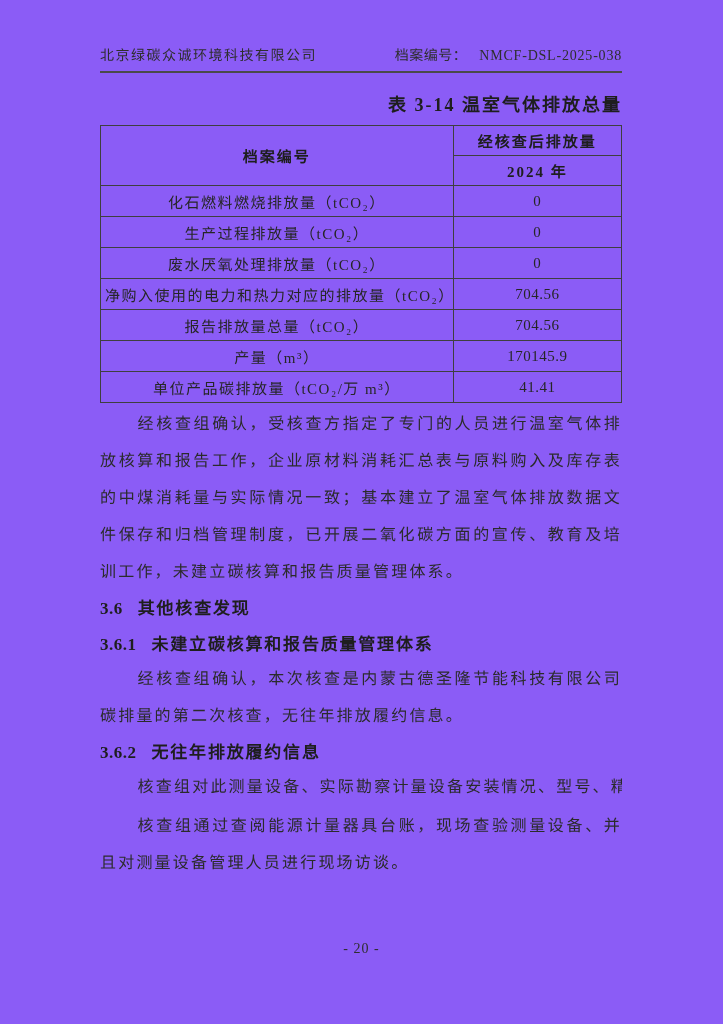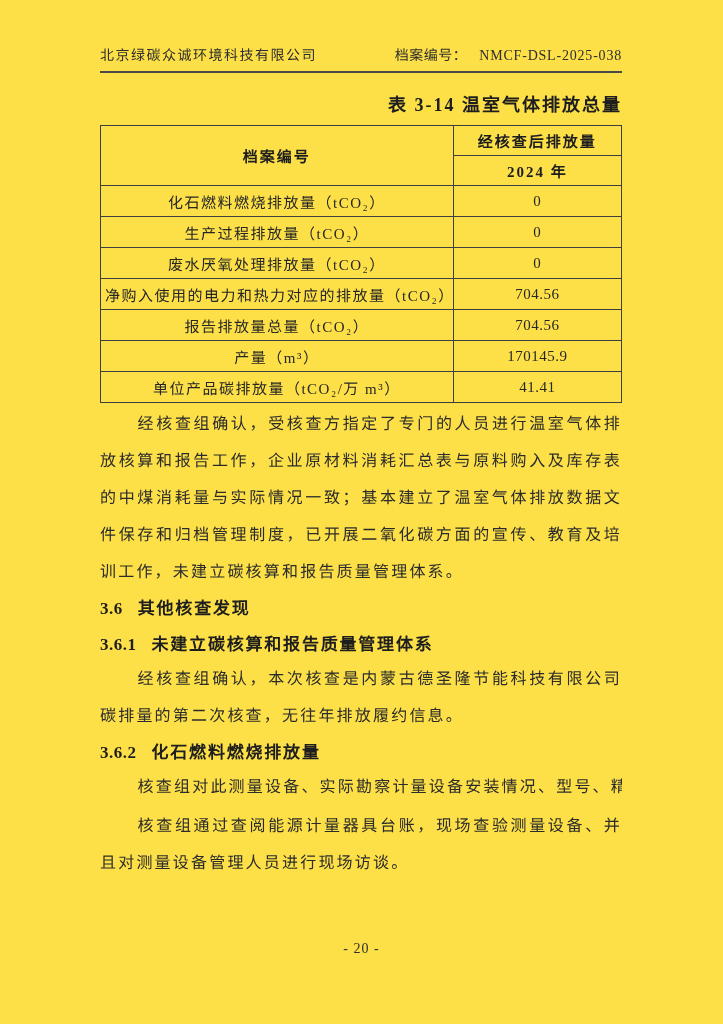--- a/index.html
+++ b/index.html
@@ -2,21 +2,21 @@
 <html lang="zh-CN"><head>
 <meta charset="utf-8">
 <style>
   * { box-sizing: border-box; }
   html, body { margin: 0; padding: 0; background: #ffffff; }
   .page {
     position: relative;
     width: 723px;
     height: 1024px;
     margin: 0 auto;
-    background: #fde047;
+    background: #8b5cf6;
     font-family: "Liberation Serif", "DejaVu Serif", serif;
     color: #262626;
     overflow: hidden;
   }
   .content {
     position: absolute;
     left: 100px;
     right: 101px;
     top: 44px;
   }
@@ -175,21 +175,21 @@
     <div class="sec-heading mt-sm">
       <span class="no">3.6</span><span>其他核查发现</span>
     </div>
 
     <div class="sec-heading mt-md">
       <span class="no">3.6.1</span><span>未建立碳核算和报告质量管理体系</span>
     </div>
     <p class="body-para">经核查组确认，本次核查是内蒙古德圣隆节能科技有限公司碳排量的第二次核查，无往年排放履约信息。</p>
 
     <div class="sec-heading mt-sm">
-      <span class="no">3.6.2</span><span>化石燃料燃烧排放量</span>
+      <span class="no">3.6.2</span><span>无往年排放履约信息</span>
     </div>
     <p class="body-para clip">核查组对此测量设备、实际勘察计量设备安装情况、型号、精</p>
     <p class="body-para">核查组通过查阅能源计量器具台账，现场查验测量设备、并且对测量设备管理人员进行现场访谈。</p>
 
   </div>
 
   <div class="doc-footer">- 20 -</div>
 </div>
 
 </body></html>

